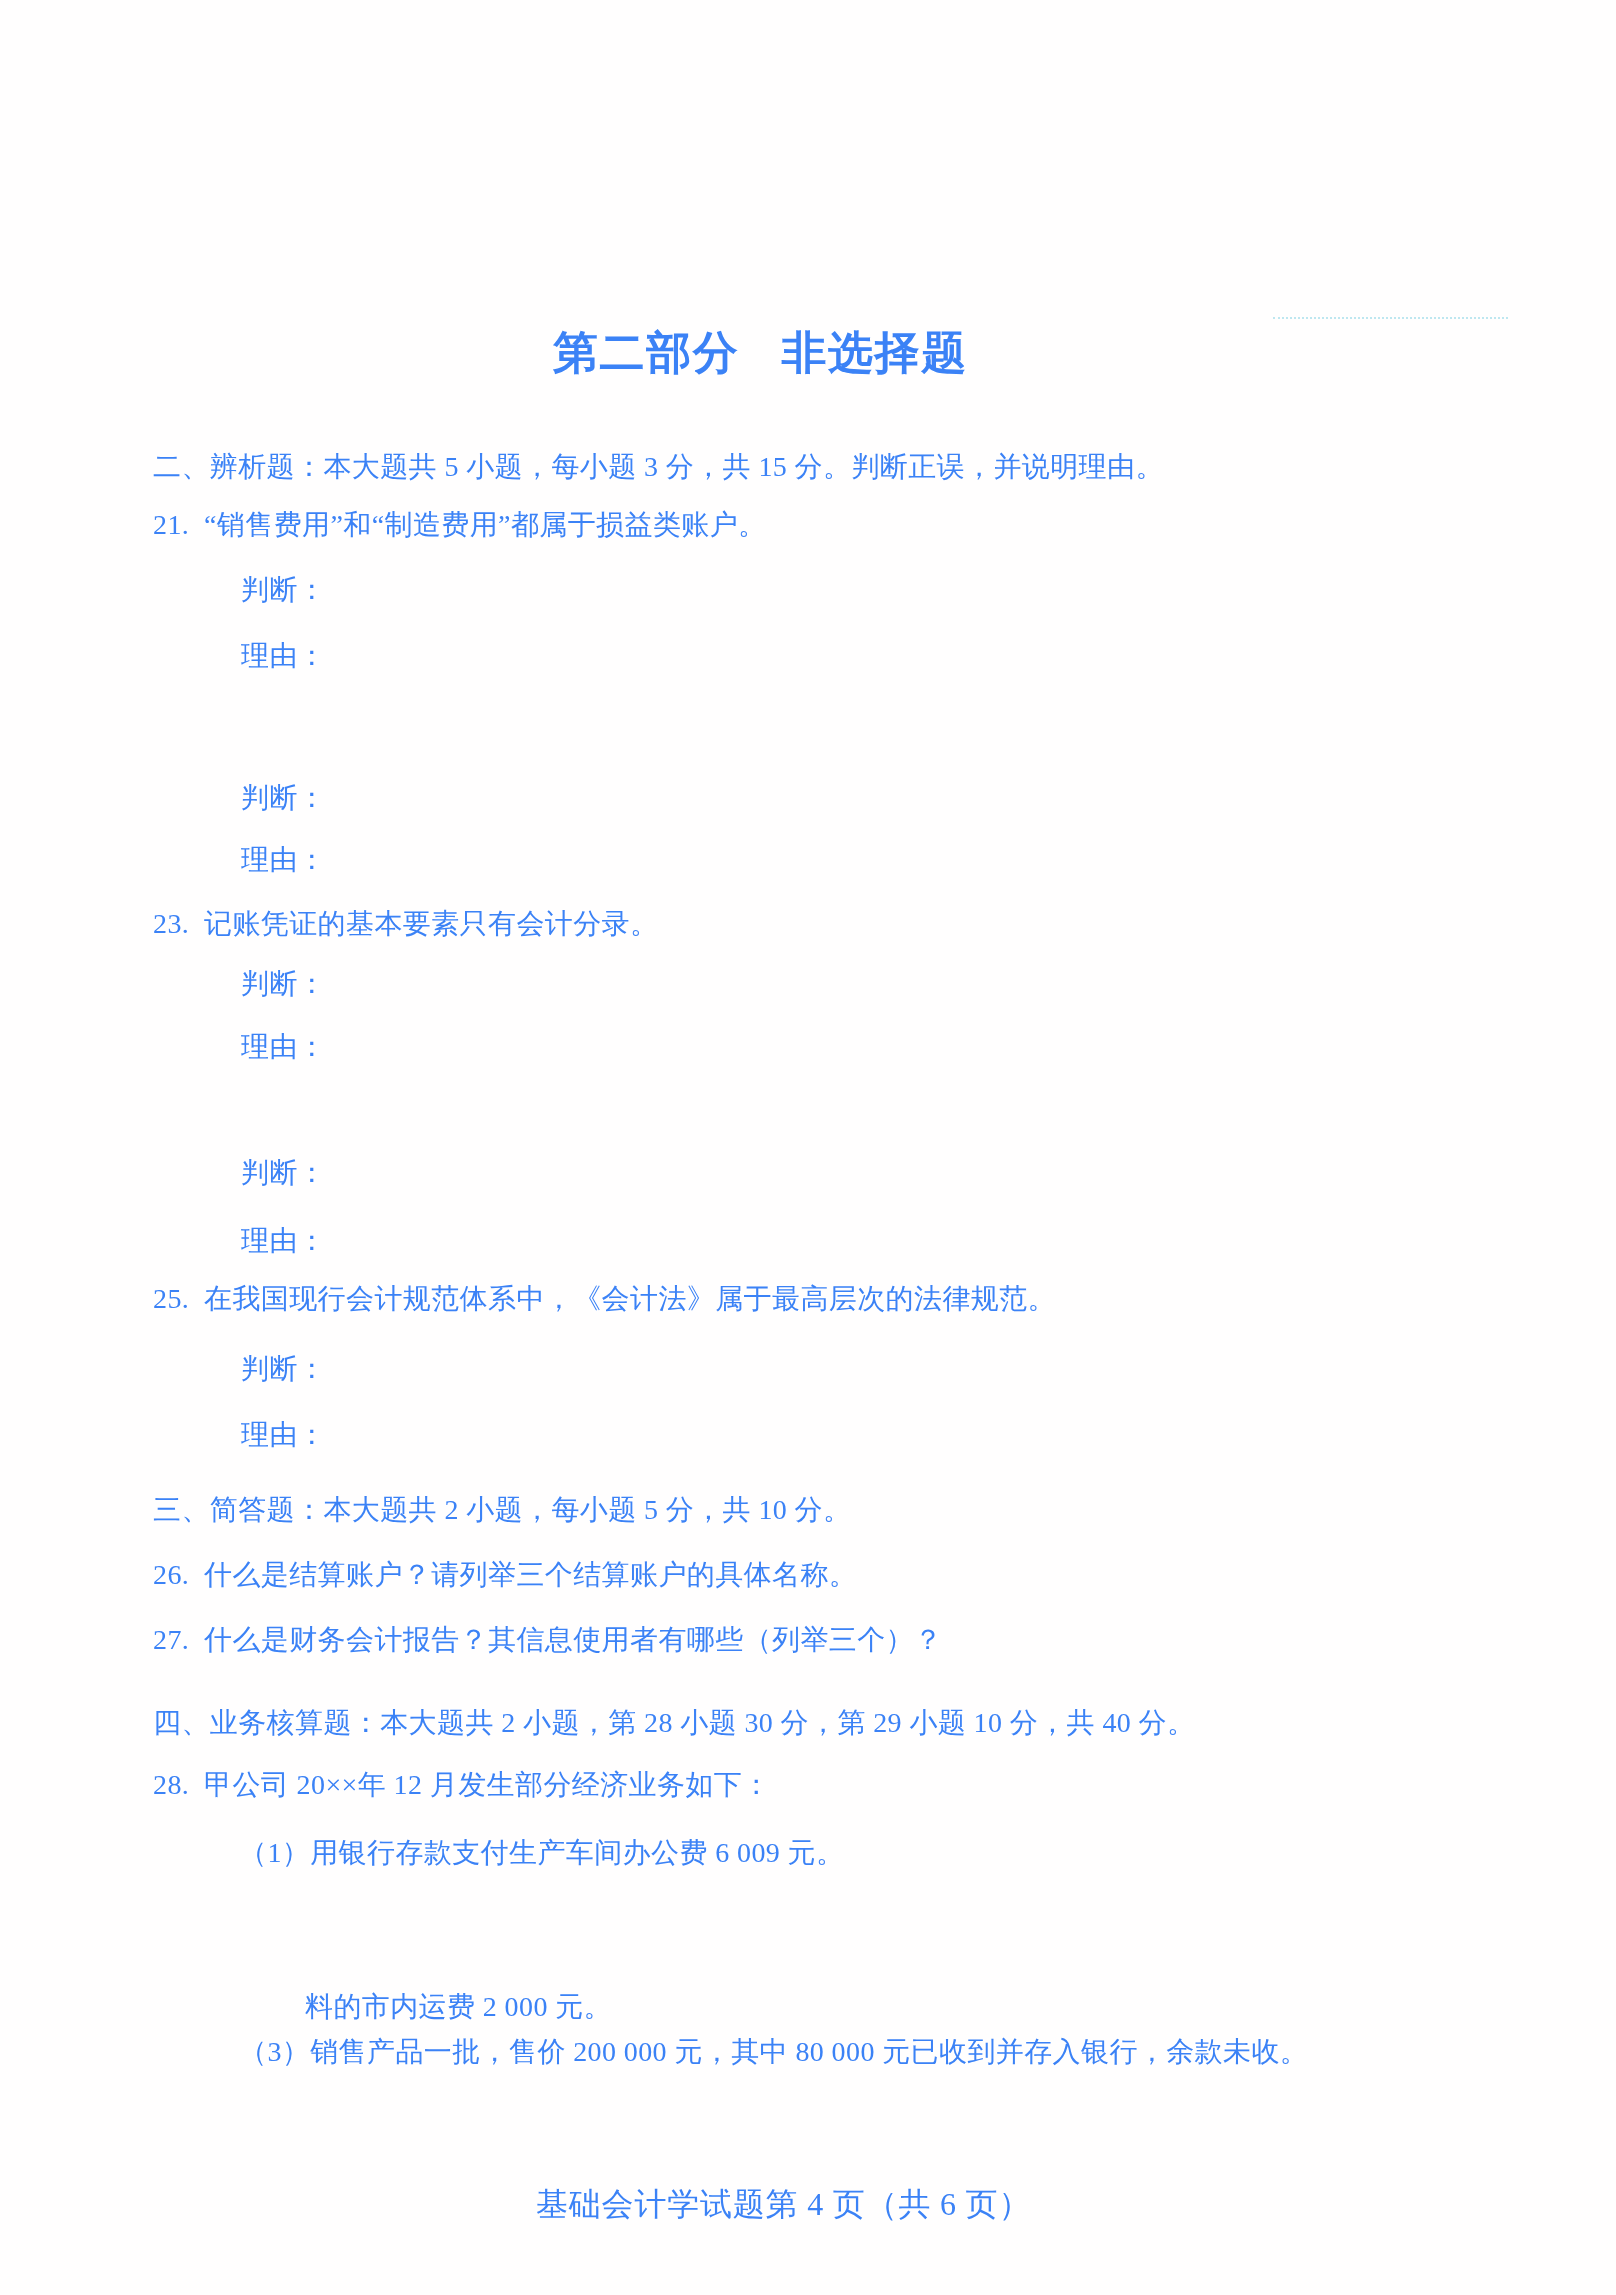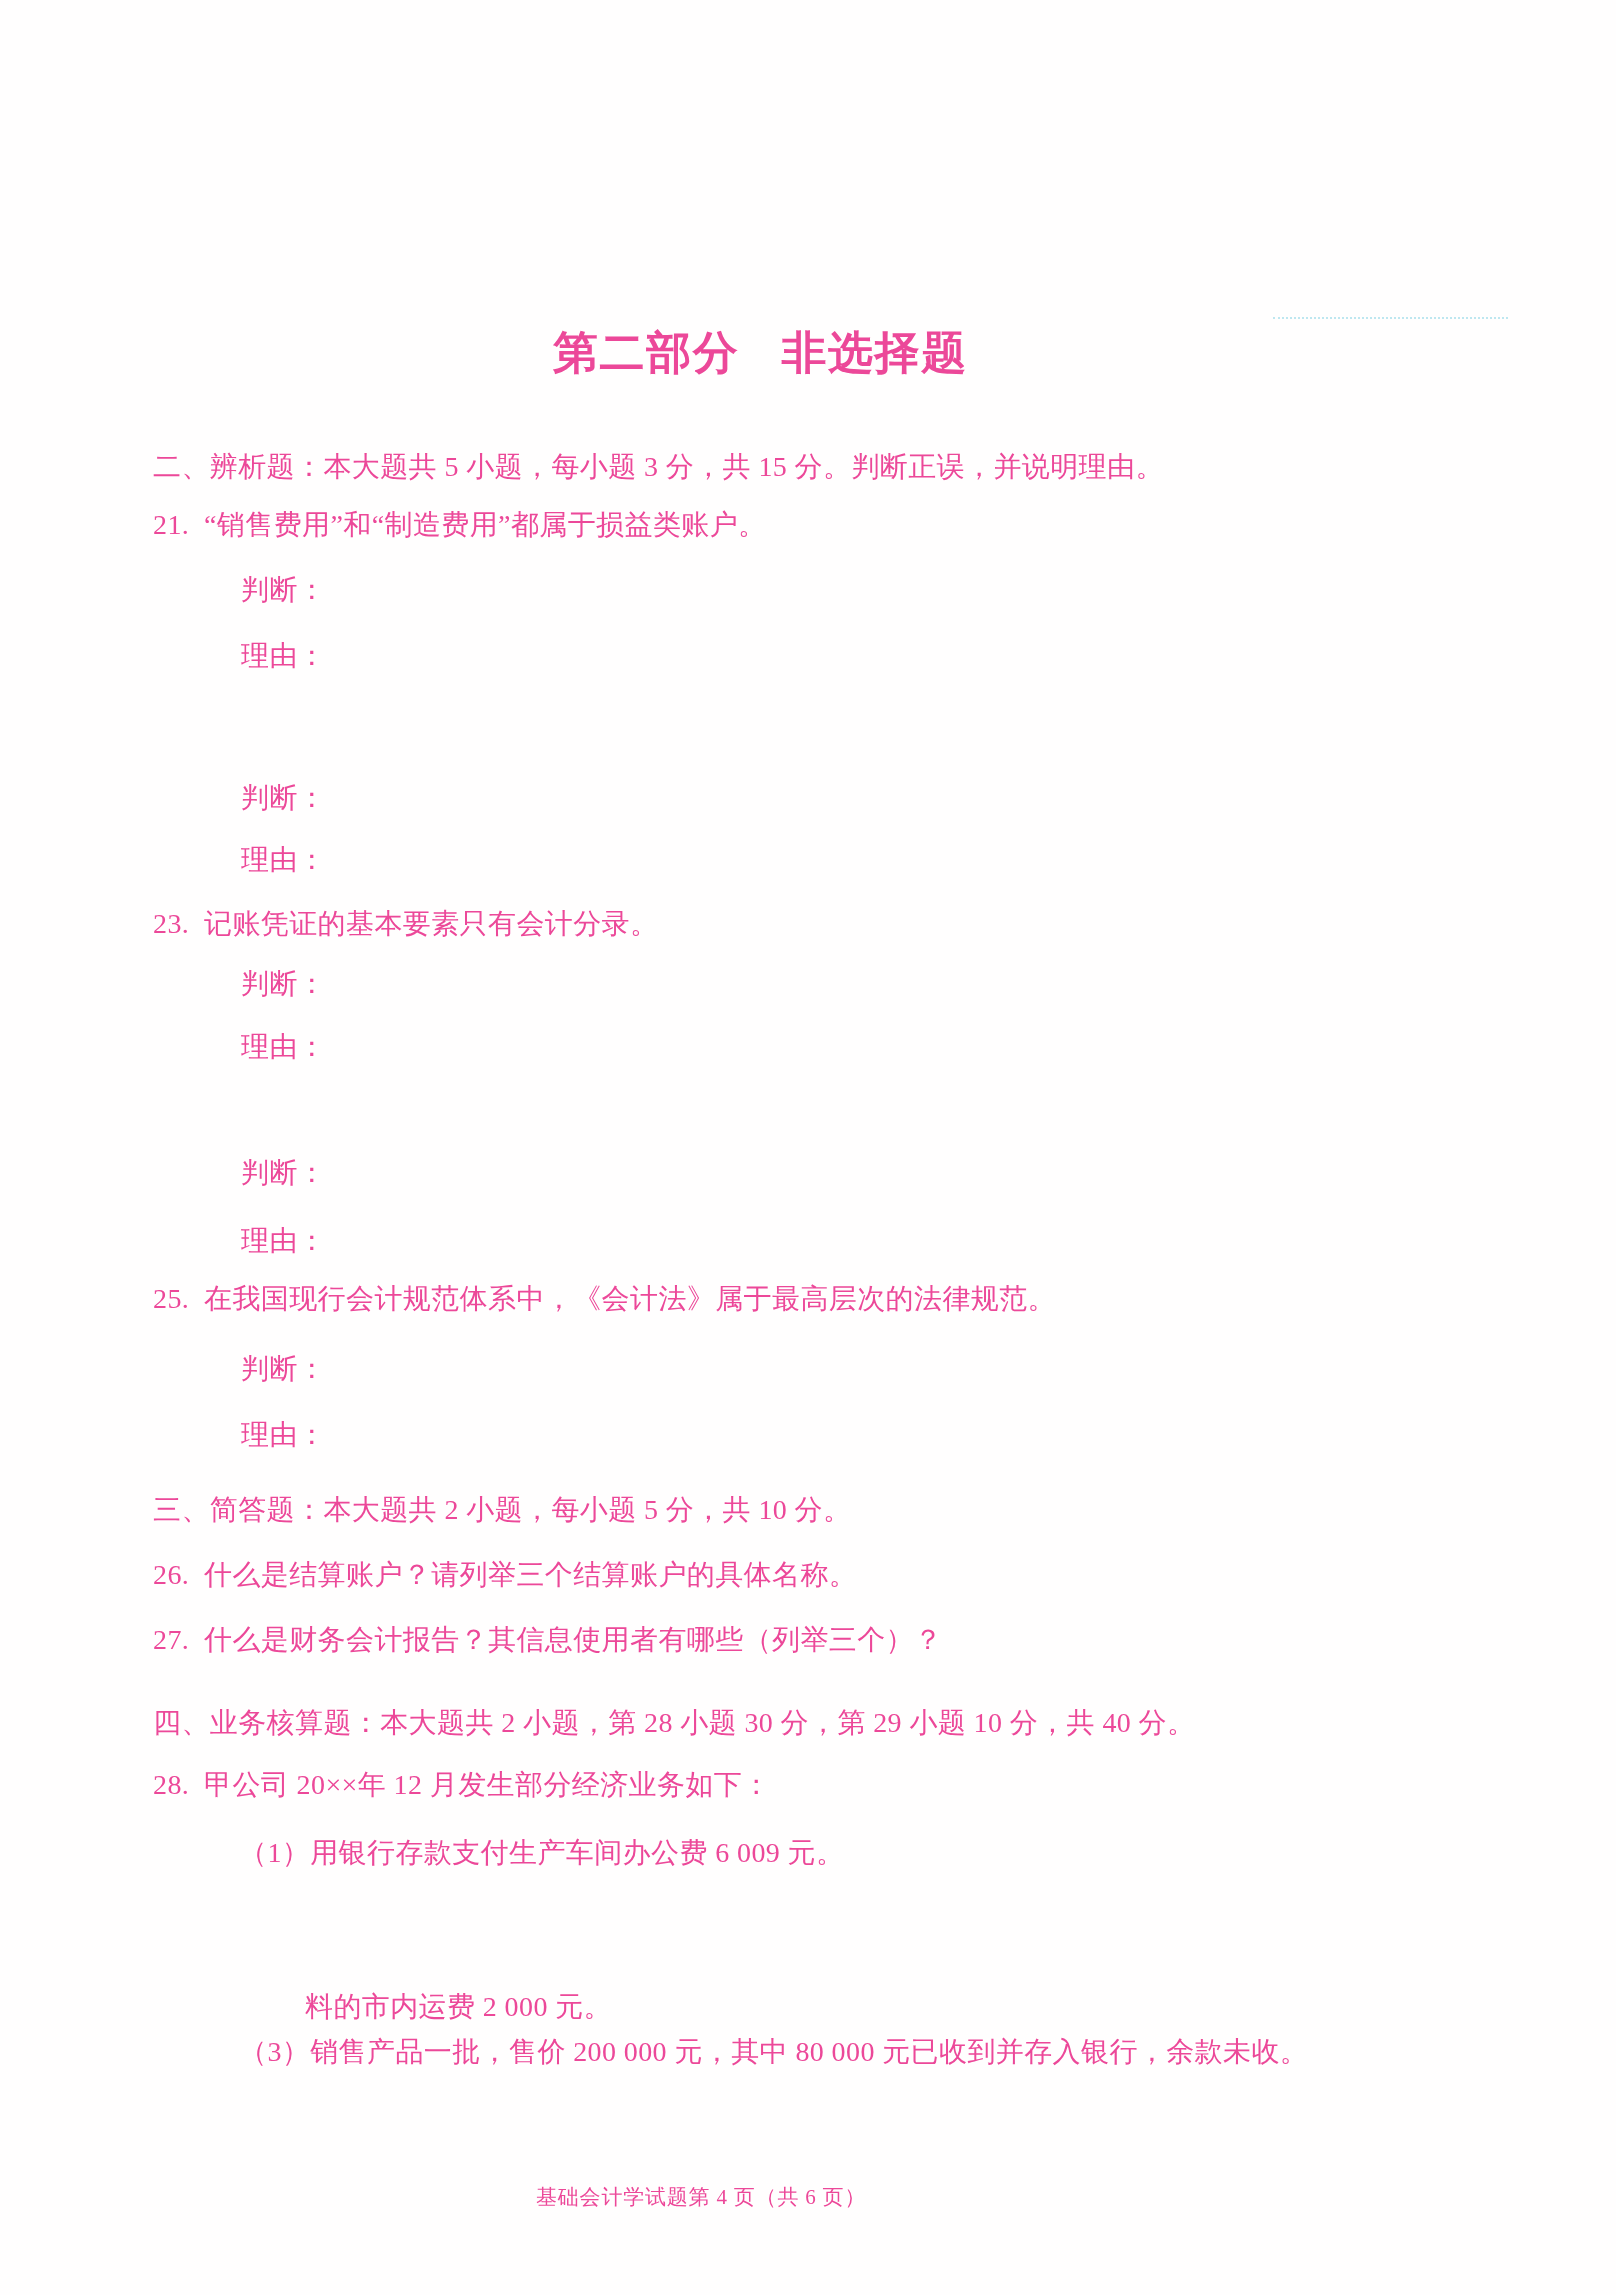--- a/index.html
+++ b/index.html
@@ -2,21 +2,21 @@
 <html style="font-size:12.4px"><head>
 <meta charset="utf-8">
 <style>
   html, body { margin: 0; padding: 0; background: #ffffff; }
   .page {
     position: relative;
     width: 1616px;
     height: 2295px;
     background: #fffefe;
     font-family: "Liberation Serif", "DejaVu Serif", serif;
-    color: #ec4899;
+    color: #3b82f6;
     overflow: hidden;
   }
   .title {
     position: absolute;
     top: 323px;
     left: 553px;
     font-size: 45px;
     font-weight: 600;
     margin: 0;
     white-space: nowrap;
@@ -32,21 +32,21 @@
     letter-spacing: 0.4px;
   }
   .sub  { left: 241px; text-align: center; }
   .item { left: 239px; }
   .cont { left: 305px; margin-top: 24px; }
   .qnum { display: inline-block; min-width: 51px; }
   .footer {
     position: absolute;
     top: 2183px;
     left: 536px;
-    font-size: 21px;
+    font-size: 32px;
     letter-spacing: 0.8px;
     white-space: nowrap;
   }
   .artifact-dots {
     position: absolute;
     top: 317px;
     left: 1273px;
     width: 235px;
     height: 0;
     border-top: 2.3px dotted rgba(110, 205, 225, 0.45);

